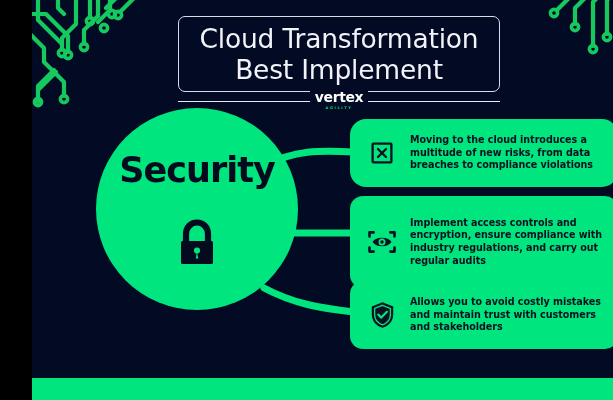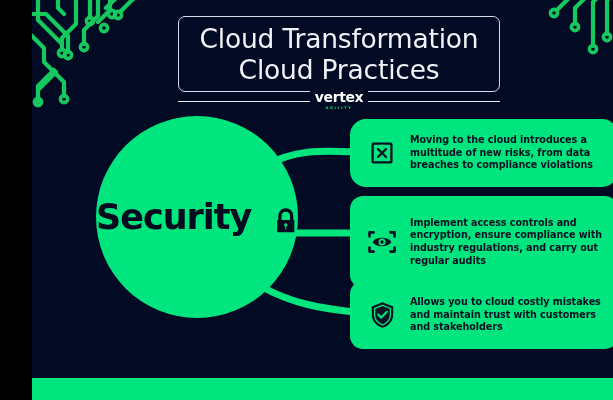--- a/index.html
+++ b/index.html
@@ -75,25 +75,25 @@
     line-height:6px;
     margin-top:0.5px;
   }
 
   
   #connectors { position:absolute; left:0; top:0; z-index:2; }
 
   
   #hub {
     position:absolute;
-    left:64px; top:116px;
+    left:64px; top:108px;
     width:202px; height:202px;
     border-radius:50%;
     background:#00e57d;
-    display:flex; flex-direction:row;
+    display:flex; flex-direction:column;
     align-items:center; justify-content:center;
     z-index:3;
     gap:23px;
   }
   #hub-label {
     color:#050b1e;
     font-size:35px;
     font-weight:700;
     letter-spacing:-1px;
     line-height:38px;
@@ -192,21 +192,21 @@
       <circle cx="64" cy="49" r="3.6"></circle>
       <circle cx="93" cy="12" r="3.6"></circle>
       <circle cx="93" cy="26" r="3.6"></circle>
       <circle cx="97" cy="49" r="3.6"></circle>
       <circle cx="112" cy="34" r="3.6"></circle>
     </g>
   </svg>
 
   <div id="title-box">
     <div class="title-line">Cloud Transformation</div>
-    <div class="title-line">Cloud Practices</div>
+    <div class="title-line">Best Implement</div>
   </div>
 
   <div id="logo-lockup">
     <div class="logo-rule"></div>
     <div id="logo-mark">
       <div id="logo-word">vertex</div>
       <div id="logo-sub">AGILITY</div>
     </div>
     <div class="logo-rule"></div>
   </div>
@@ -255,18 +255,18 @@
   </div>
 
   <div class="card" id="card-2">
     <div class="card-icon">
       <svg width="25" height="28" viewBox="0 0 25 28" fill="none">
         <path d="M12.5 1.2 L23.2 5.4 V13.5 C23.2 20.1 18.6 25 12.5 26.8 C6.4 25 1.8 20.1 1.8 13.5 V5.4 Z" fill="#0b1022"></path>
         <path d="M12.5 4.3 L20.4 7.4 V13.6 C20.4 18.6 17 22.3 12.5 23.8 C8 22.3 4.6 18.6 4.6 13.6 V7.4 Z" fill="none" stroke="#00e57d" stroke-width="1.35"></path>
         <path d="M8.3 13.6 L11.3 16.6 L16.9 10.8" stroke="#00e57d" stroke-width="2.2" fill="none" stroke-linecap="round" stroke-linejoin="round"></path>
       </svg>
     </div>
-    <div class="card-text">Allows you to cloud costly mistakes and maintain trust with customers and stakeholders</div>
+    <div class="card-text">Allows you to avoid costly mistakes and maintain trust with customers and stakeholders</div>
   </div>
 
   <div id="bottom-bar"></div>
 
 </div>
 
 </body></html>

